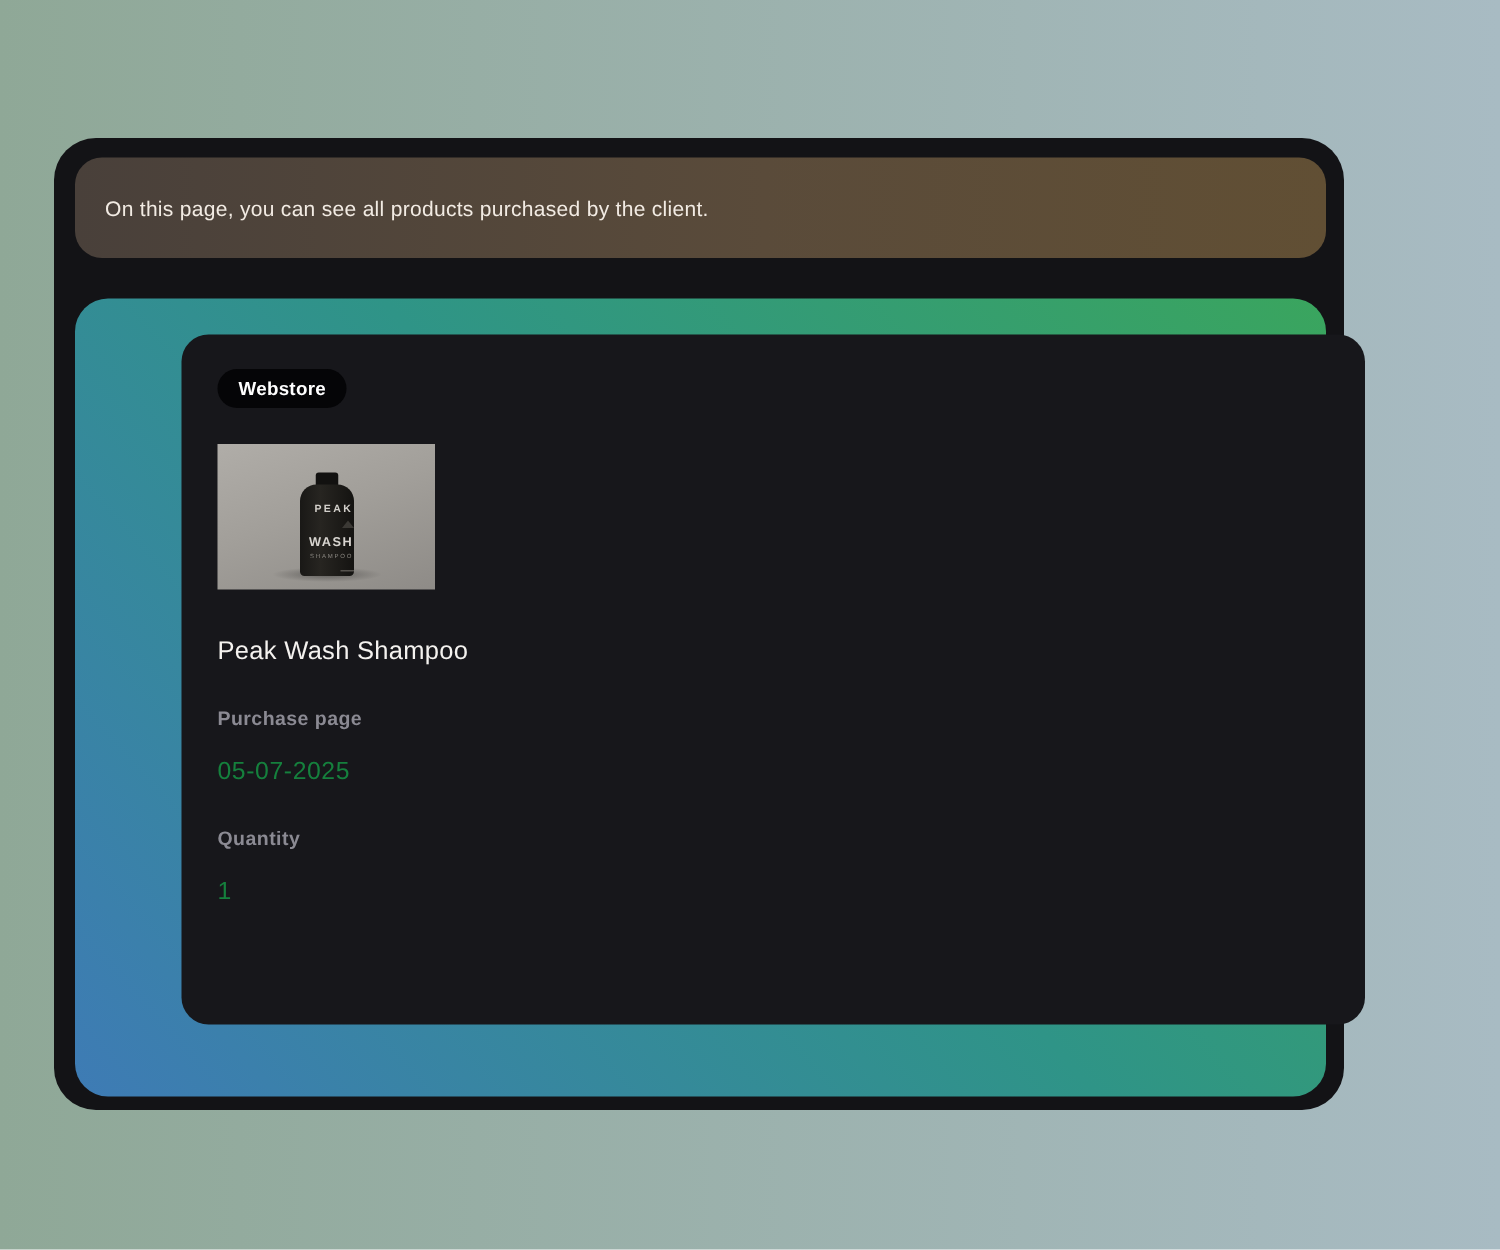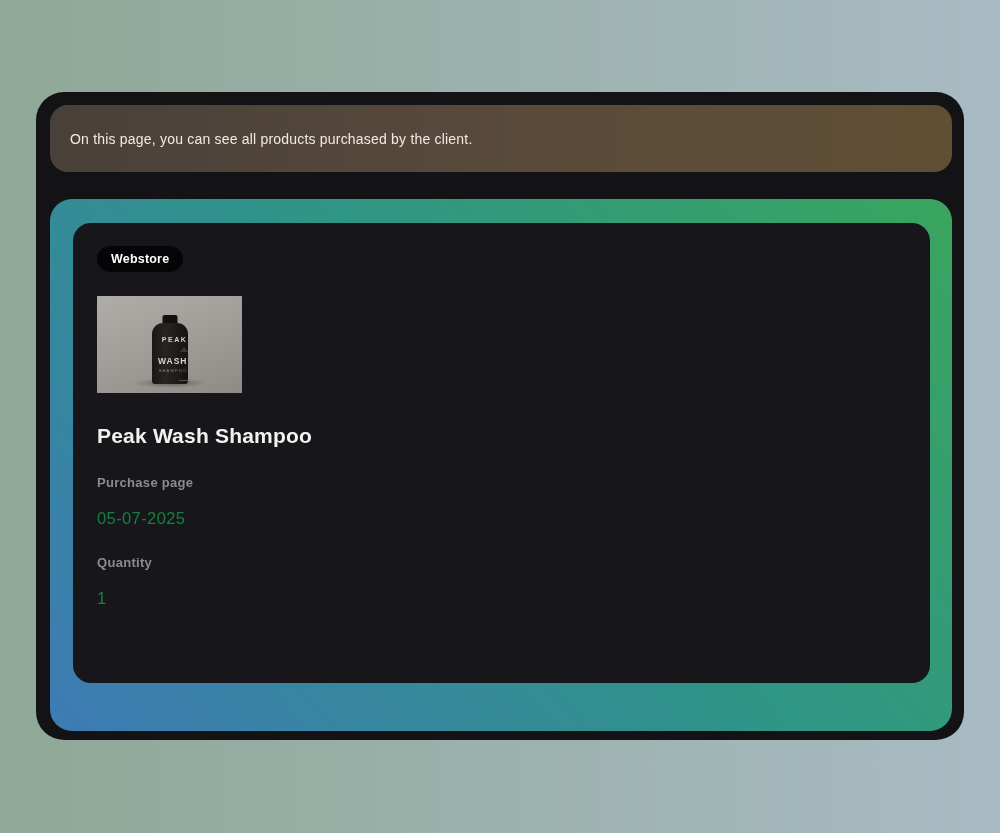--- a/index.html
+++ b/index.html
@@ -10,21 +10,21 @@
   }
   body {
     background: linear-gradient(to right, #8fa897, #a8bbc3);
     position: relative;
   }
 
   
   .window {
     position: absolute;
     left: 36px; top: 92px;
-    width: 928px; height: 648px;
+    width: 860px; height: 648px;
     background: #131316;
     border-radius: 28px;
     padding: 13px 12px 0 14px;
   }
 
   
   .banner {
     height: 67px;
     border-radius: 18px;
     background: linear-gradient(90deg, #49403a, #5a4b3a 55%, #614f34);
@@ -45,20 +45,21 @@
     padding: 24px 22px 48px 23px;
   }
   .inner-card {
     width: 100%; height: 100%;
     background: #17171b;
     border-radius: 18px;
     padding: 23px 24px;
     display: flex;
     flex-direction: column;
     align-items: flex-start;
+    margin-left: 48px;
   }
 
   .badge {
     background: #050507;
     color: #ffffff;
     font-size: 12.5px;
     font-weight: bold;
     letter-spacing: 0.2px;
     padding: 6px 14px;
     border-radius: 999px;
@@ -127,22 +128,22 @@
     padding-left: 1.2px;
   }
   .bottle-sizeline {
     margin-top: 7px;
     width: 9px; height: 1px;
     background: #56534e;
   }
 
   .title {
     margin-top: 31px;
-    font-size: 21px;
-    font-weight: bold;
+    font-size: 17px;
+    font-weight: normal;
     color: #f4f2ef;
     letter-spacing: 0.2px;
   }
 
   .field-label {
     margin-top: 27px;
     font-size: 13px;
     font-weight: bold;
     color: #8b8a93;
     letter-spacing: 0.3px;

